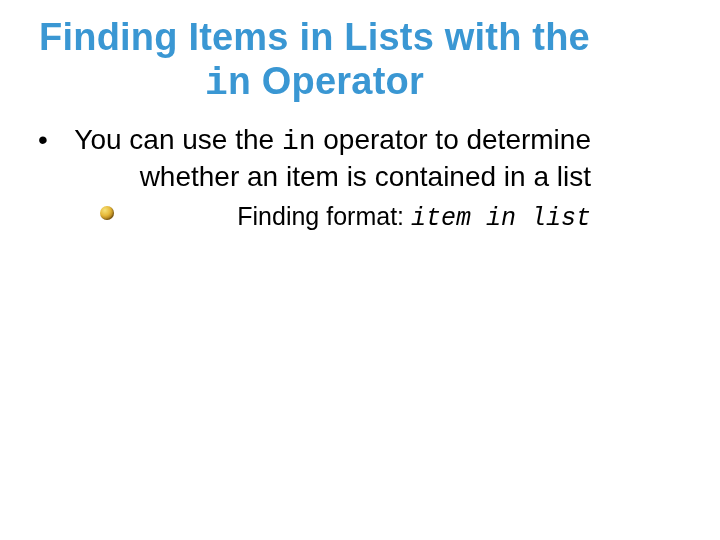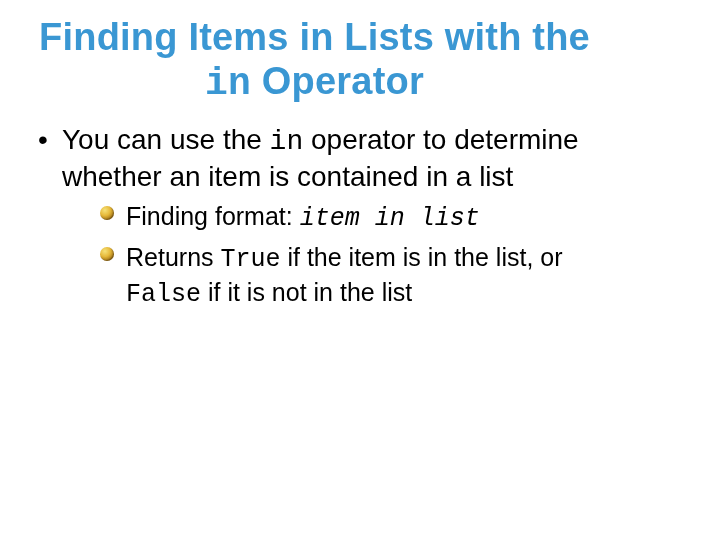--- a/index.html
+++ b/index.html
@@ -27,20 +27,21 @@
     letter-spacing: 0.2px;
   }
   .title .mono {
     font-family: "Courier New", Courier, monospace;
     color: #3a97d3;
   }
   ul.level1 {
     list-style: none;
     margin: 0;
     padding: 0;
+    text-align: right;
   }
   ul.level1 > li {
     position: relative;
     font-size: 28px;
     line-height: 1.22;
     color: #000;
     padding-left: 24px;
     margin-bottom: 10px;
     font-weight: 400;
   }
@@ -101,23 +102,19 @@
     <li>
       <span class="bodytext">
         <span>You can use the </span><span class="mono">in</span><span> operator to determine whether an item is contained in a list</span>
       </span>
 
       <ul class="level2">
         <li>
           <span class="bullet-icon"></span>
           <span>Finding format: </span><span class="mono italic">item in list</span>
         </li>
-        <li>
-          <span class="bullet-icon"></span>
-          <span>Returns </span><span class="mono">True</span><span> if the item is in the list, or </span><span class="mono">False</span><span> if it is not in the list</span>
-        </li>
       </ul>
     </li>
 
 
   </ul>
 
 </div>
 
 </body></html>

